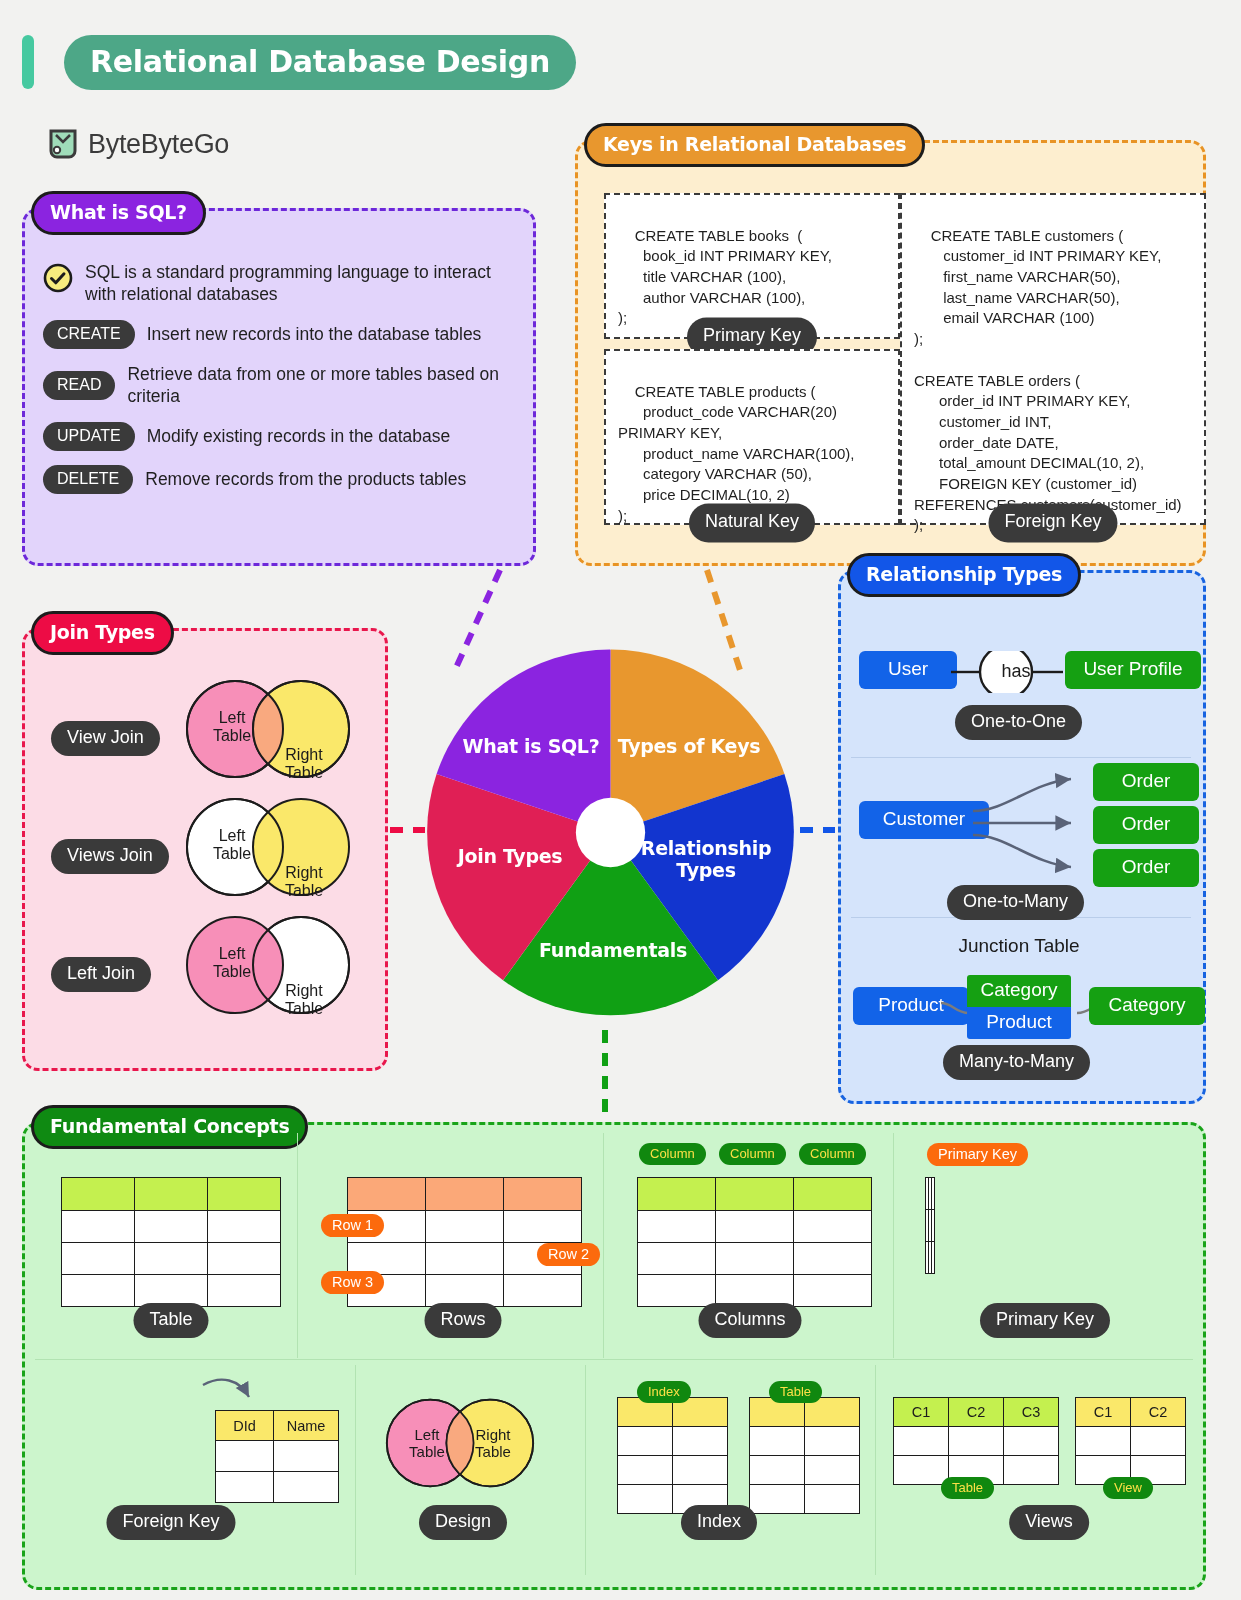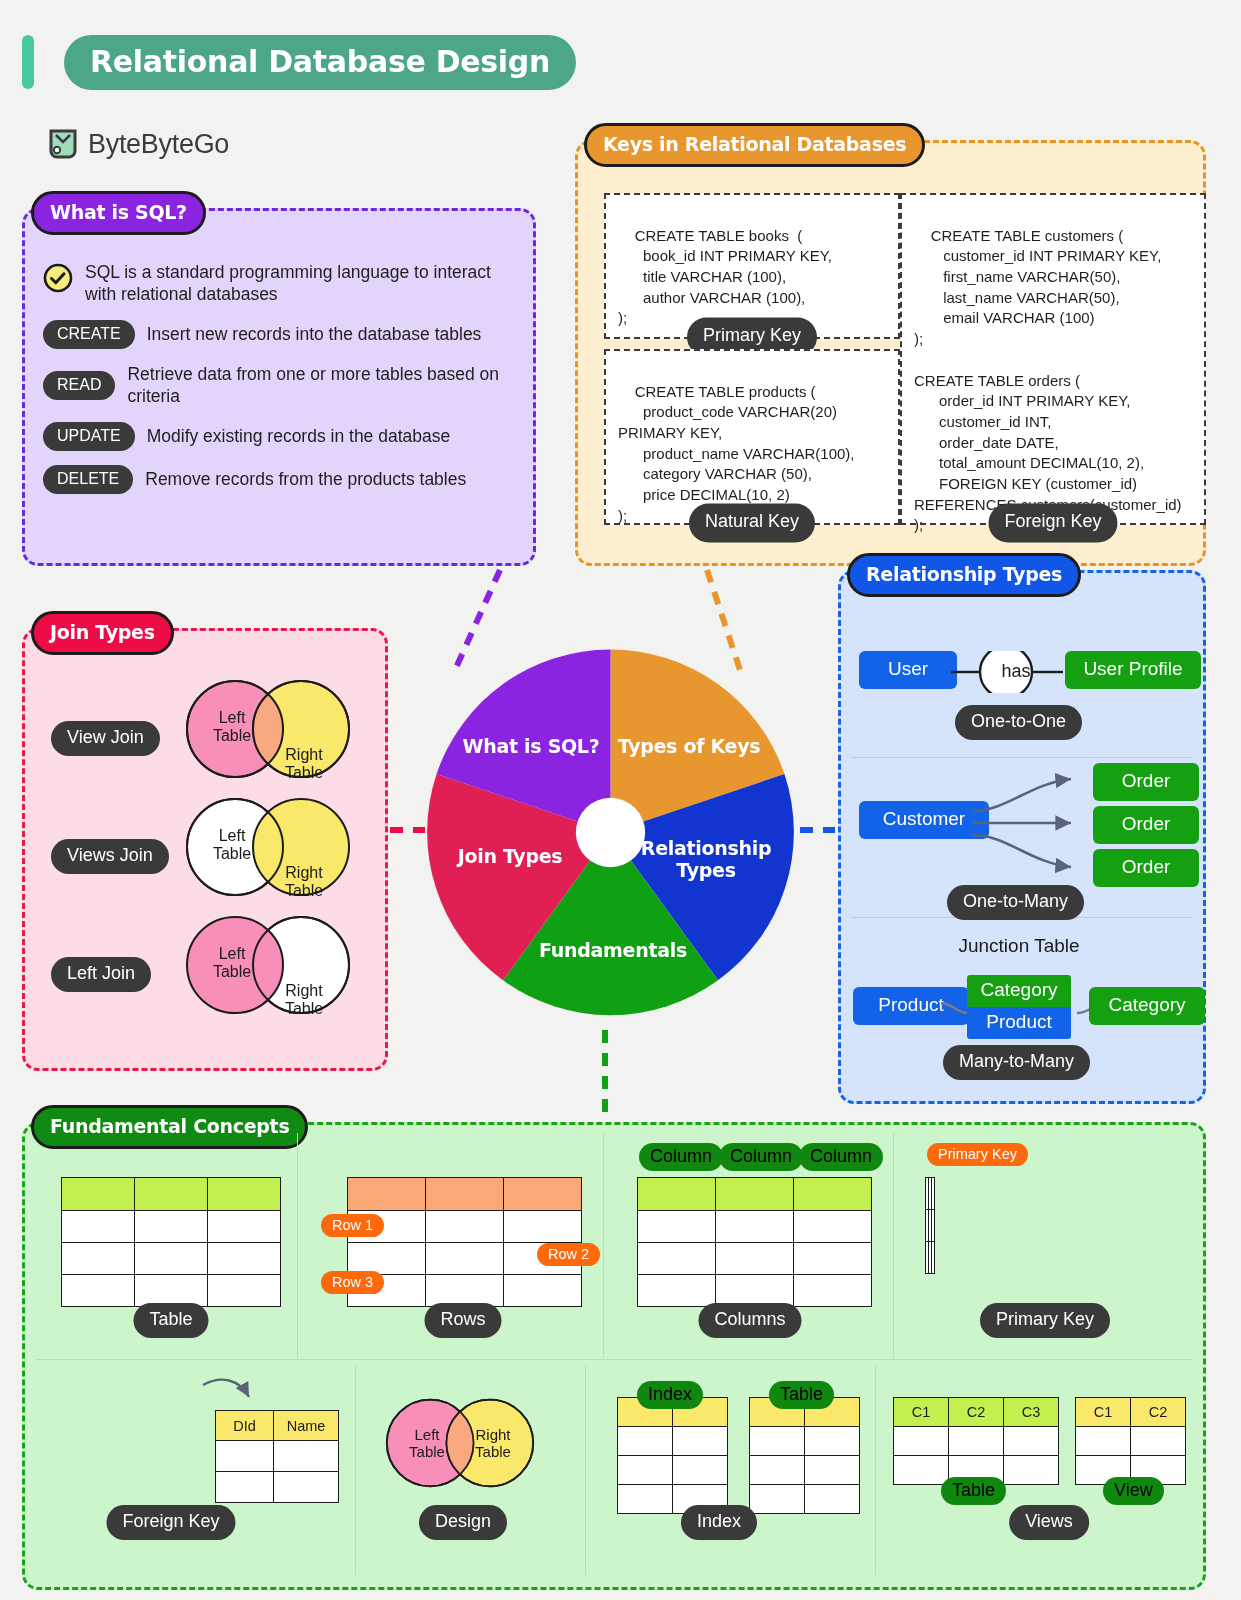--- a/index.html
+++ b/index.html
@@ -81,22 +81,22 @@
   #fund-panel .panel-title{background:#0f8a12;}
   .fdiv-v{position:absolute;top:10px;width:1px;background:#b2e3b2;}
   .fdiv-h{position:absolute;left:10px;right:10px;height:1px;background:#b2e3b2;}
 
   table.grid{border-collapse:collapse;}
   table.grid td{border:1.5px solid #1c1c1c;background:#fff;font-size:14.5px;
         text-align:center;color:#1c1c1c;}
   table.grid td.hdr-lime{background:#c4f04f;}
   table.grid td.hdr-orange{background:#fba878;}
   table.grid td.hdr-yellow{background:#fae86a;}
-  .tag-green{display:inline-block;background:#10880f;color:#000000;border-radius:14px;
-        padding:3px 11px 4px;font-size:18px;white-space:nowrap;}
+  .tag-green{display:inline-block;background:#10880f;color:#fde047;border-radius:14px;
+        padding:3px 11px 4px;font-size:13px;white-space:nowrap;}
   .tag-orange{display:inline-block;background:#fc6a0d;color:#fff;border-radius:14px;
         padding:3px 11px 4px;font-size:14.5px;white-space:nowrap;}
   .cap{position:absolute;transform:translateX(-50%);}
 </style>
 </head>
 <body>
 
 <div class="abs" id="header-bar">
   <div id="title-accent"></div>
   <div id="title-pill">Relational Database Design</div>

